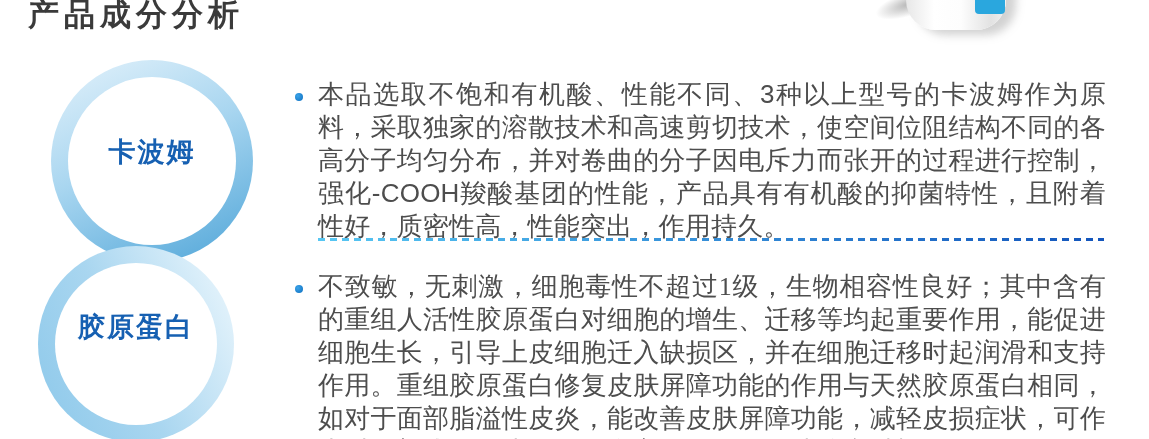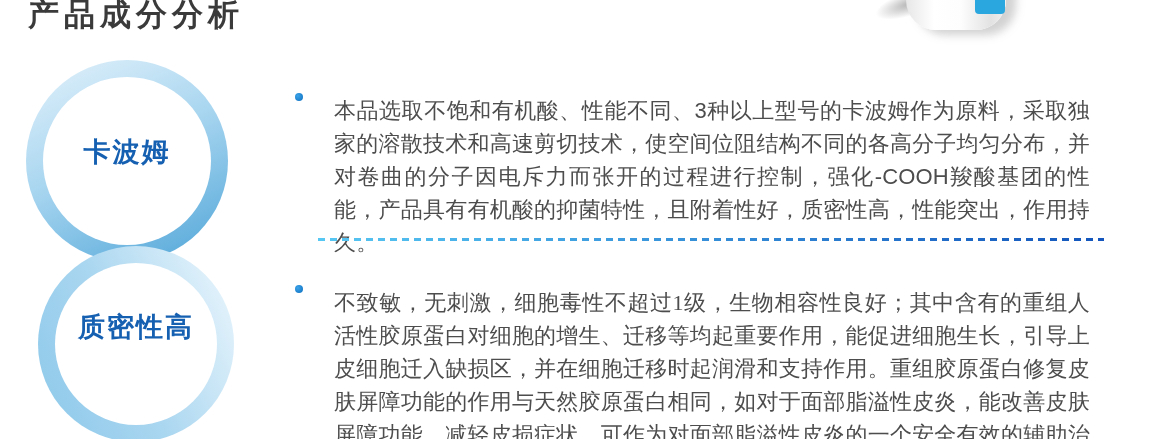--- a/index.html
+++ b/index.html
@@ -10,21 +10,21 @@
   }
   
   .page-title{
     position:absolute;left:28px;top:-6px;margin:0;
     font-size:31px;font-weight:700;color:#3a3a3a;letter-spacing:5px;
   }
   
   .badge{position:absolute;border-radius:50%;}
   .badge::before{content:"";position:absolute;inset:17px;border-radius:50%;background:#ffffff;}
   .badge-1{
-    left:26px;top:60px;width:202px;height:202px;
+    left:51px;top:60px;width:202px;height:202px;
     background:linear-gradient(155deg,#ddeffa 5%,#a9d6f0 45%,#4fa5d8 100%);
   }
   .badge-2{
     left:38px;top:246px;width:196px;height:196px;
     background:linear-gradient(245deg,#e2f2fb 10%,#a9d6f0 55%,#8cc8ea 100%);
     z-index:3;
   }
   .badge-reflection{
     position:absolute;left:38px;top:256px;width:202px;height:202px;border-radius:50%;
     background:linear-gradient(155deg,#ddeffa 5%,#a9d6f0 45%,#4fa5d8 100%);
@@ -38,21 +38,21 @@
     font-size:27px;font-weight:700;color:#1660b2;letter-spacing:2px;z-index:4;
   }
   .badge-1 .badge-label{transform:translateY(-9px);}
   .badge-2 .badge-label{transform:translateY(-17px);}
   
   .content{position:absolute;left:318px;top:0;width:788px;}
   .para{position:absolute;left:0;width:788px;}
   .para-1{top:78px;}
   .para-2{top:270px;font-family:Liberation Serif, serif;}
   .para p{
-    margin:16px;font-size:22px;line-height:33px;color:#4d4d4d;
+    margin:0;font-size:26px;line-height:33px;color:#4d4d4d;
     text-align:justify;letter-spacing:.2px;
   }
   .dot{
     position:absolute;left:-23px;top:15px;width:8px;height:8px;border-radius:50%;
     background:radial-gradient(circle at 35% 35%,#3aa3e8,#0f6fc0);
   }
   .divider{
     position:absolute;left:0;top:238px;width:786px;height:3px;
     background:linear-gradient(to right,#57c7f3,#1355bc);
     -webkit-mask-image:repeating-linear-gradient(to right,#000 0 7px,transparent 7px 12px);
@@ -87,21 +87,21 @@
   <div class="bottle-patch">
     
   </div>
 </div>
 
 <div class="badge-reflection"></div>
 <div class="badge badge-1">
   <span class="badge-label">卡波姆</span>
 </div>
 <div class="badge badge-2">
-  <span class="badge-label">质密性高</span>
+  <span class="badge-label">胶原蛋白</span>
 </div>
 
 <div class="content">
   <div class="para para-1">
     <span class="dot"></span>
     <p>本品选取不饱和有机酸、性能不同、3种以上型号的卡波姆作为原料，采取独家的溶散技术和高速剪切技术，使空间位阻结构不同的各高分子均匀分布，并对卷曲的分子因电斥力而张开的过程进行控制，强化-COOH羧酸基团的性能，产品具有有机酸的抑菌特性，且附着性好，质密性高，性能突出，作用持久。</p>
   </div>
 
   <div class="divider"></div>
 

